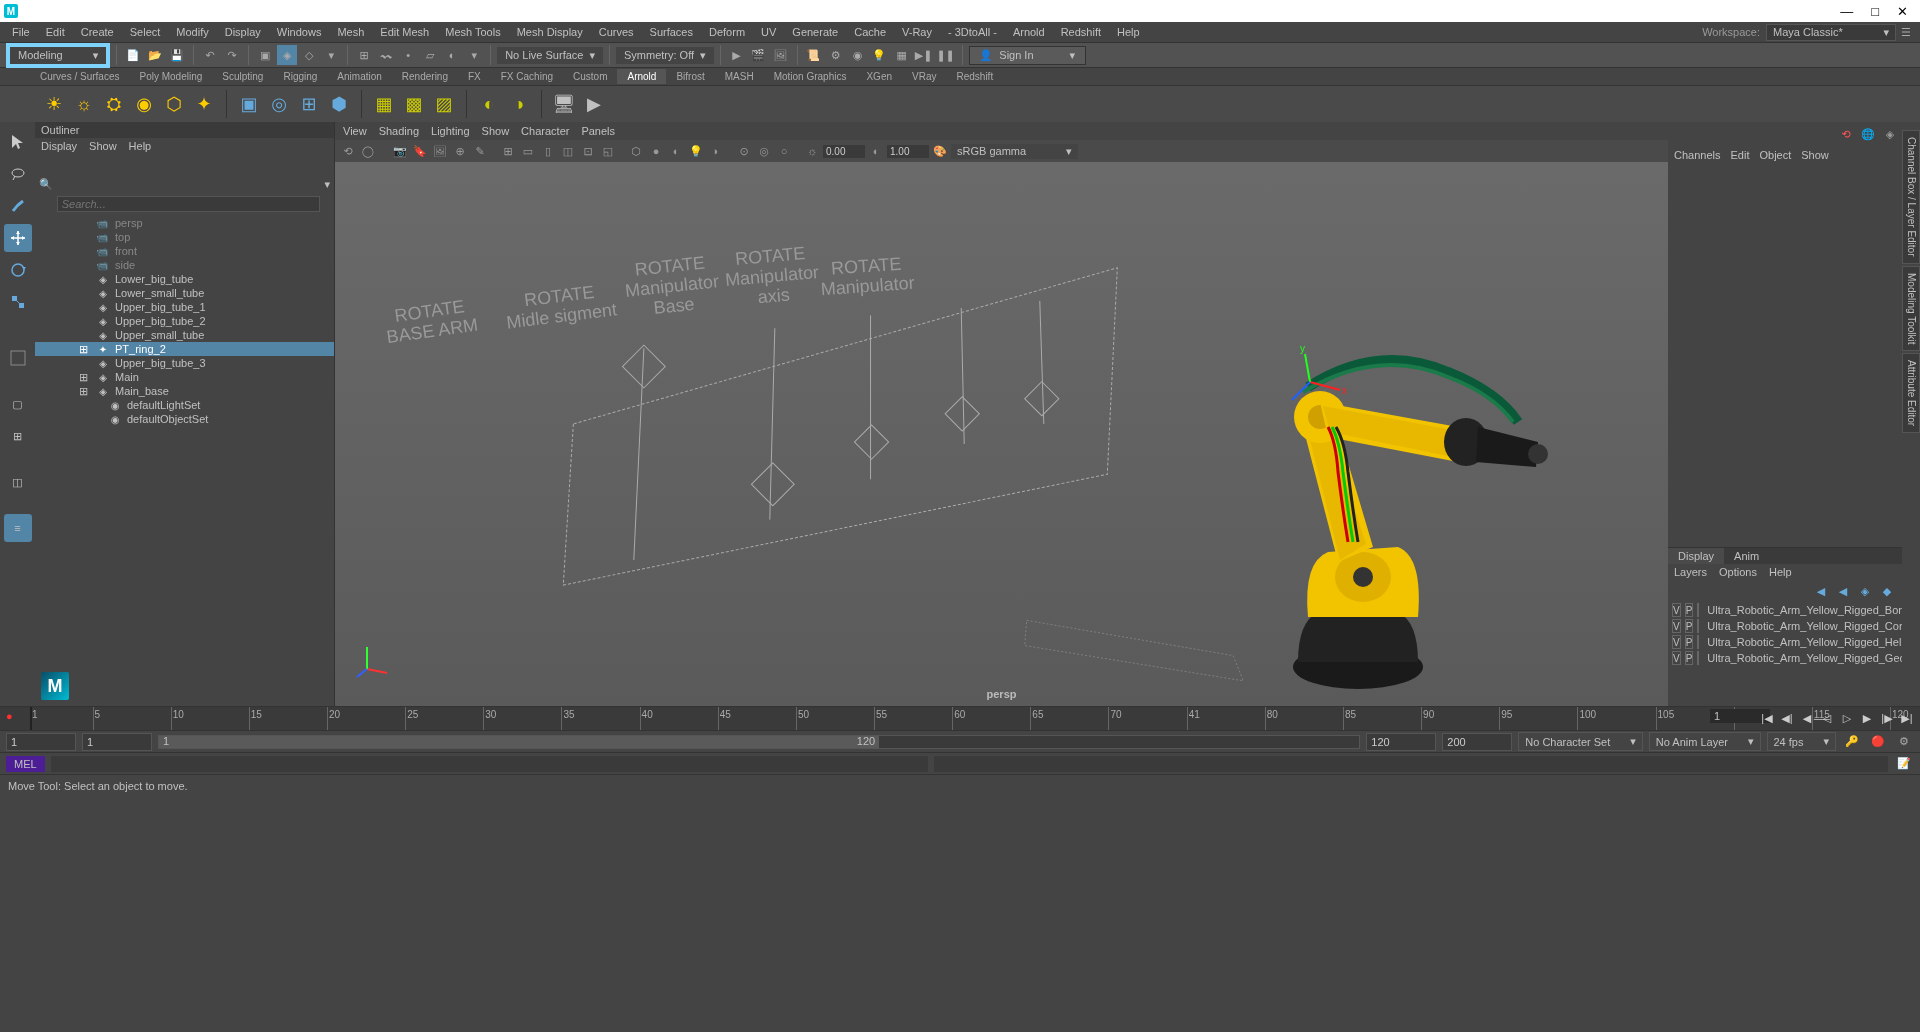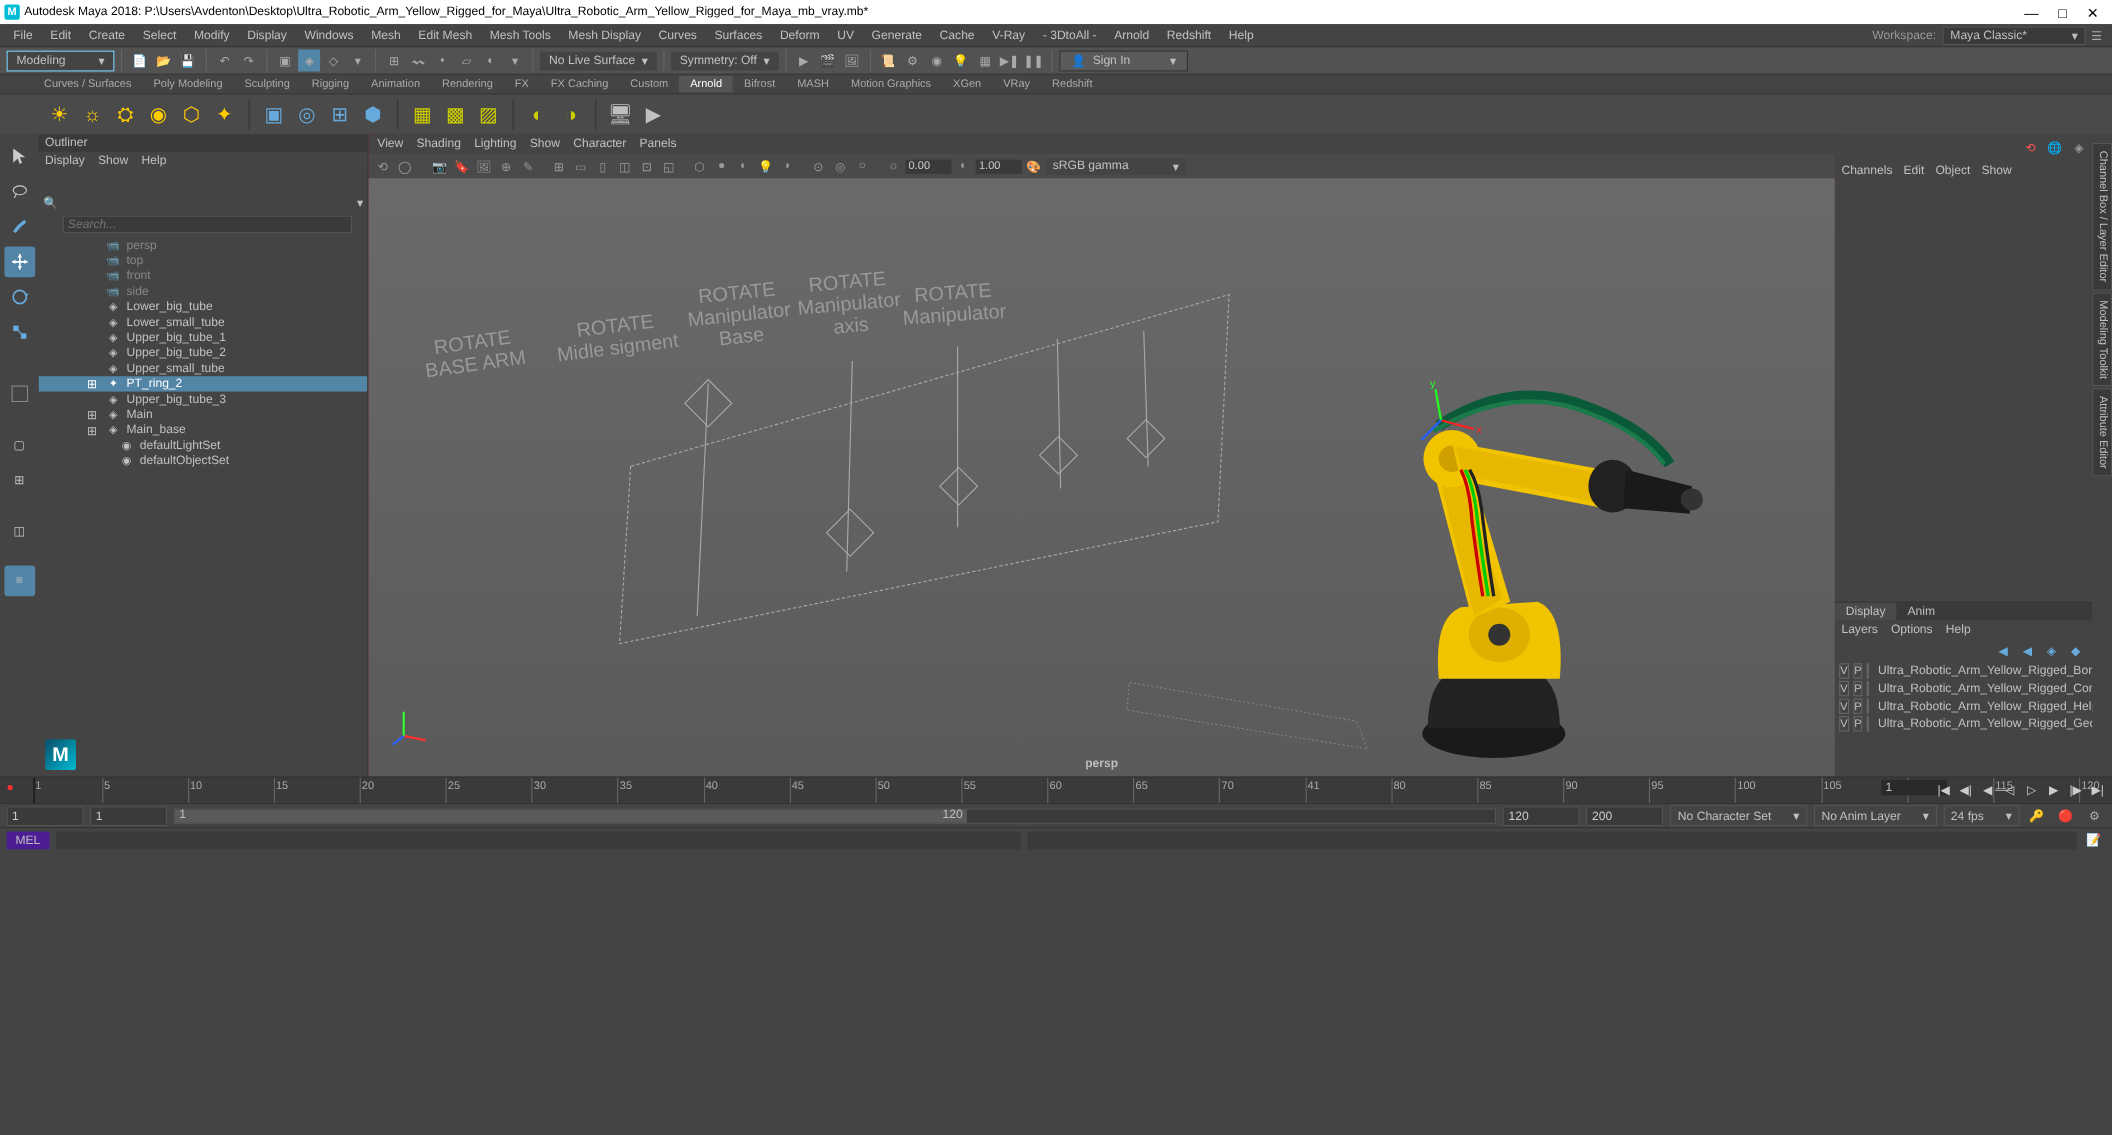--- a/index.html
+++ b/index.html
@@ -8,21 +8,21 @@
 .titlebar .title { display: flex; align-items: center; gap: 4px; }
 .titlebar .logo { width: 14px; height: 14px; background: #00bcd4; border-radius: 2px; display: flex; align-items: center; justify-content: center; color: #fff; font-weight: bold; font-size: 10px; }
 .win-controls { display: flex; gap: 18px; padding-right: 8px; }
 .win-controls span { cursor: pointer; font-size: 13px; }
 .menubar { height: 20px; background: #444; display: flex; align-items: center; padding: 0 4px; font-size: 11px; }
 .menubar .item { padding: 0 8px; cursor: pointer; }
 .menubar .spacer { flex: 1; }
 .workspace-label { margin-right: 6px; color: #999; }
 .workspace-select { background: #3a3a3a; border: 1px solid #555; color: #c0c0c0; padding: 1px 6px; width: 130px; display: flex; justify-content: space-between; align-items: center; }
 .toolbar-row { height: 26px; background: #525252; display: flex; align-items: center; padding: 0 6px; gap: 2px; border-top: 1px solid #333; border-bottom: 1px solid #333; }
-.mode-select { background: #444; border: 1px solid #7dd3fc; padding: 2px 8px; display: flex; align-items: center; gap: 30px; }
+.mode-select { background: #444; border: 4px solid #7dd3fc; padding: 2px 8px; display: flex; align-items: center; gap: 30px; }
 .tb-icon { width: 20px; height: 20px; display: inline-flex; align-items: center; justify-content: center; cursor: pointer; color: #aaa; }
 .tb-sep { width: 1px; height: 20px; background: #666; margin: 0 4px; }
 .tb-drop { background: #444; border: none; padding: 2px 8px; display: flex; align-items: center; gap: 6px; }
 .signin-btn { background: #5a5a5a; border: 1px solid #333; padding: 2px 10px; display: flex; align-items: center; gap: 6px; }
 .shelf-tabs { height: 18px; background: #444; display: flex; align-items: center; font-size: 10px; padding-left: 30px; border-bottom: 1px solid #333; }
 .shelf-tabs .tab { padding: 2px 10px; cursor: pointer; color: #aaa; }
 .shelf-tabs .tab.active { background: #555; color: #fff; }
 .shelf-icons { height: 36px; background: #4a4a4a; display: flex; align-items: center; padding-left: 40px; gap: 2px; }
 .shelf-icon { width: 28px; height: 28px; display: flex; align-items: center; justify-content: center; font-size: 18px; cursor: pointer; }
 .shelf-sep { width: 1px; height: 28px; background: #333; margin: 0 6px; }
@@ -95,21 +95,20 @@
 .maya-logo-container { position: relative; height: 0; }
 .right-strip { width: 18px; background: #444; }
 svg { display: block; }
 </style>
 </head>
 <body>
 
 <div class="titlebar">
   <div class="title">
     <span class="logo">M</span>
-    <span>Autodesk Maya 2018: P:\Users\Avdenton\Desktop\Ultra_Robotic_Arm_Yellow_Rigged_for_Maya\Ultra_Robotic_Arm_Yellow_Rigged_for_Maya_mb_vray.mb*</span>
   </div>
   <div class="win-controls">
     <span>—</span>
     <span>□</span>
     <span>✕</span>
   </div>
 </div>
 
 <div class="menubar">
   <span id="menus"><span class="item">File</span><span class="item">Edit</span><span class="item">Create</span><span class="item">Select</span><span class="item">Modify</span><span class="item">Display</span><span class="item">Windows</span><span class="item">Mesh</span><span class="item">Edit Mesh</span><span class="item">Mesh Tools</span><span class="item">Mesh Display</span><span class="item">Curves</span><span class="item">Surfaces</span><span class="item">Deform</span><span class="item">UV</span><span class="item">Generate</span><span class="item">Cache</span><span class="item">V-Ray</span><span class="item">- 3DtoAll -</span><span class="item">Arnold</span><span class="item">Redshift</span><span class="item">Help</span></span>
@@ -654,13 +653,16 @@
     <span class="tb-icon">🔑</span>
     <span class="tb-icon">🔴</span>
     <span class="tb-icon">⚙</span>
   </div>
   <div class="cmd-line">
     <span class="cmd-label">MEL</span>
     <input class="cmd-input" style="">
     <div style="width:50%;background:#3a3a3a;height:16px;"></div>
     <span class="tb-icon">📝</span>
   </div>
+  <div class="status-bar">
+    <span>Move Tool: Select an object to move.</span>
+  </div>
 </div>
 
 </body></html>

